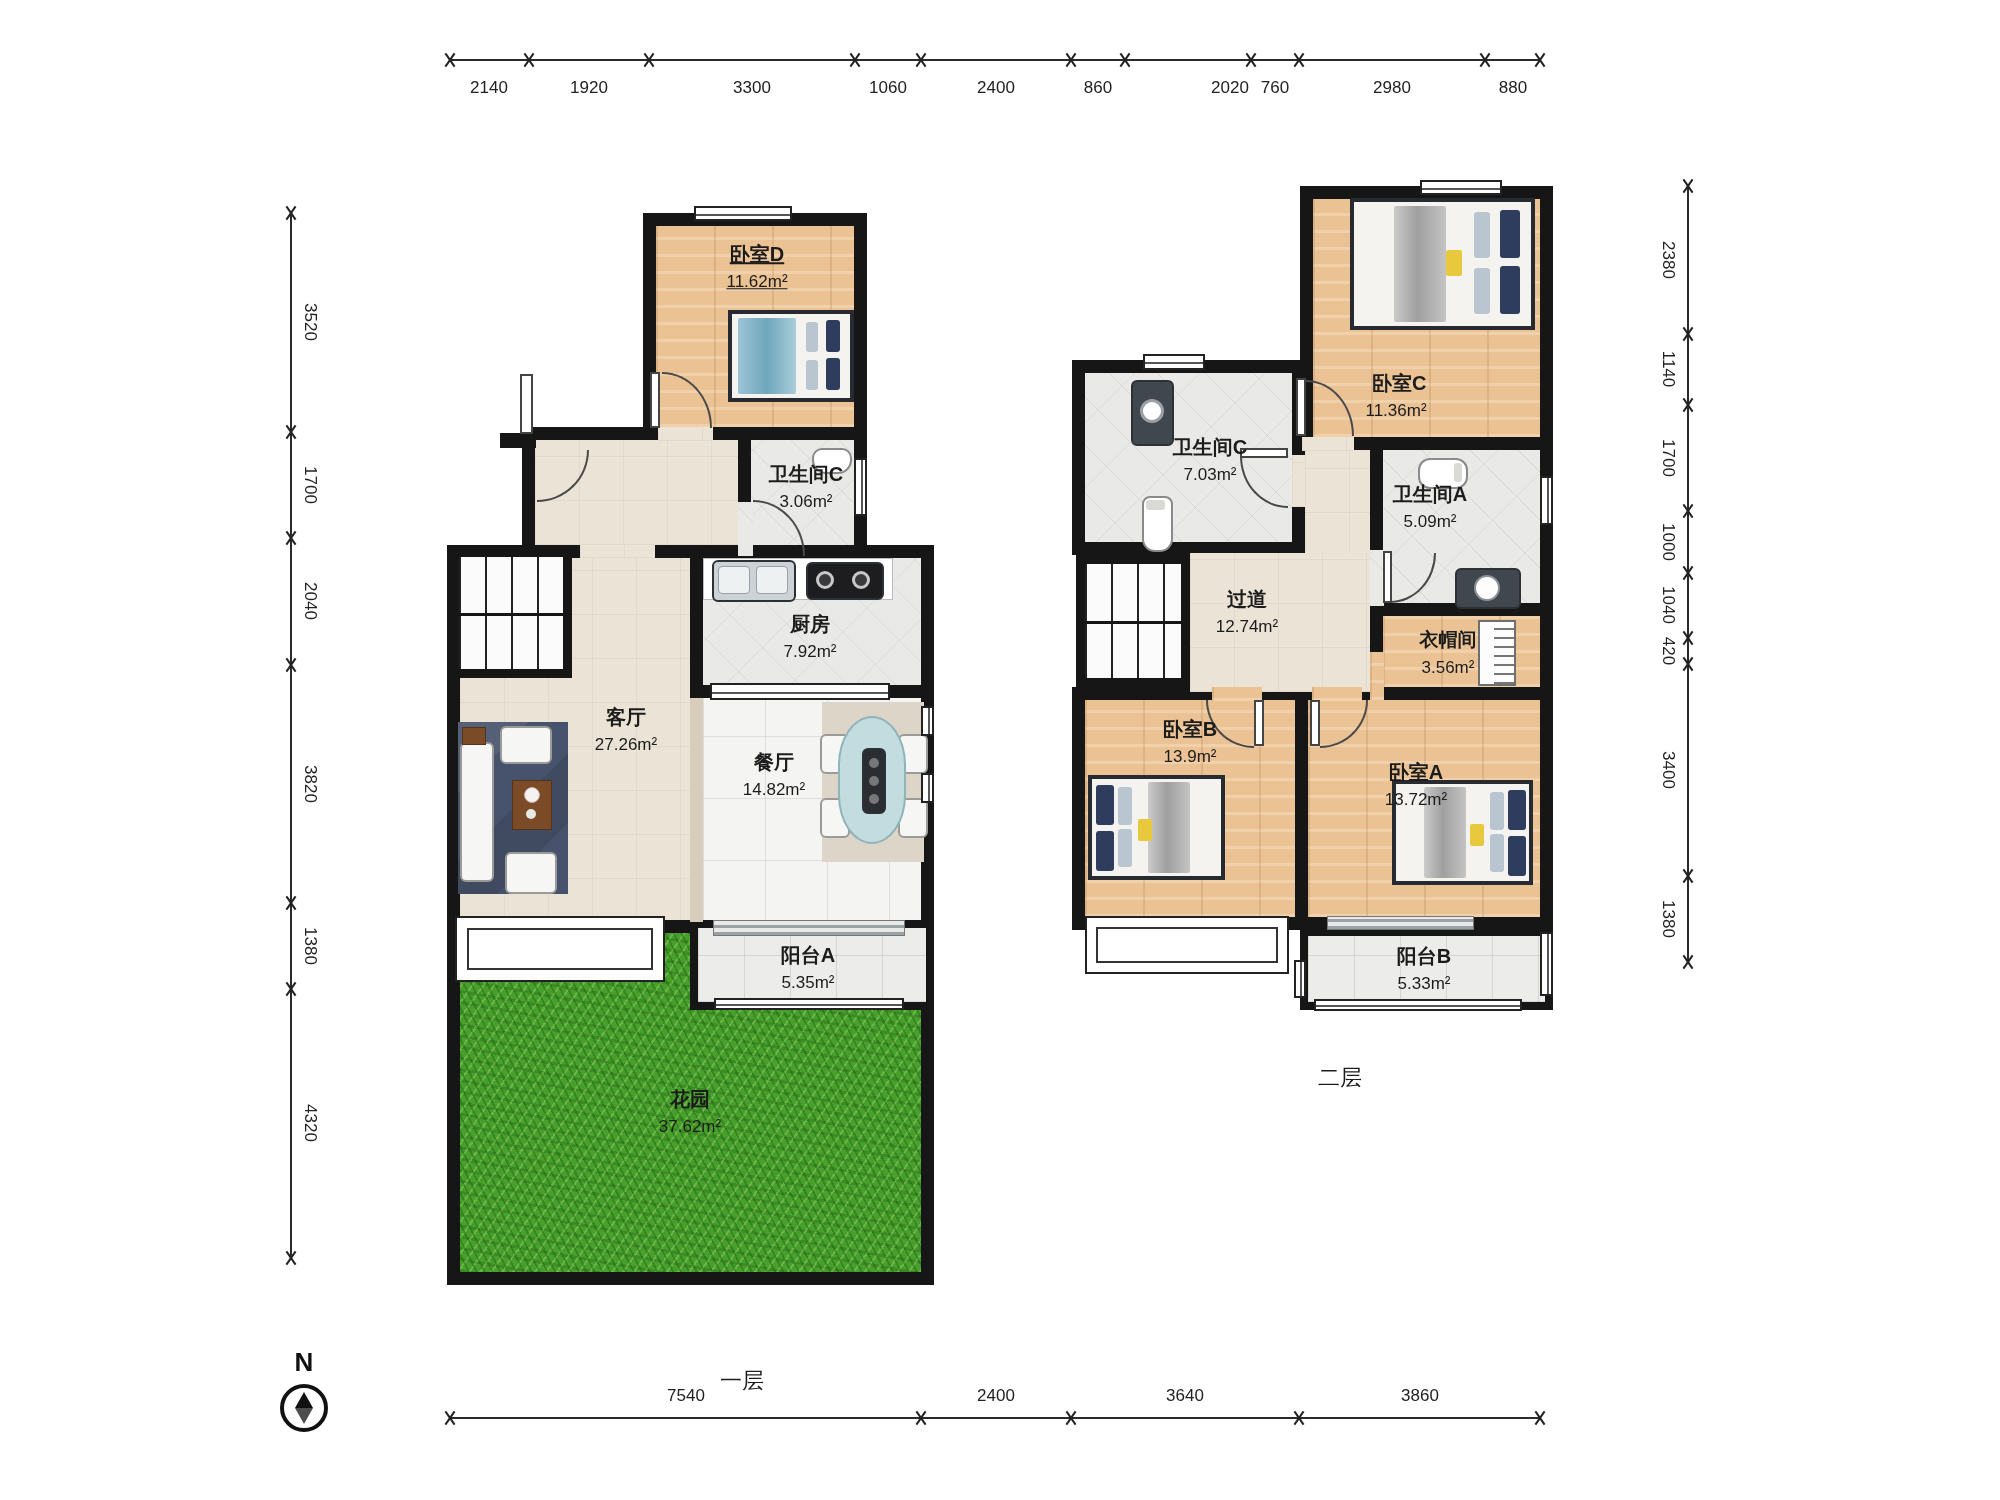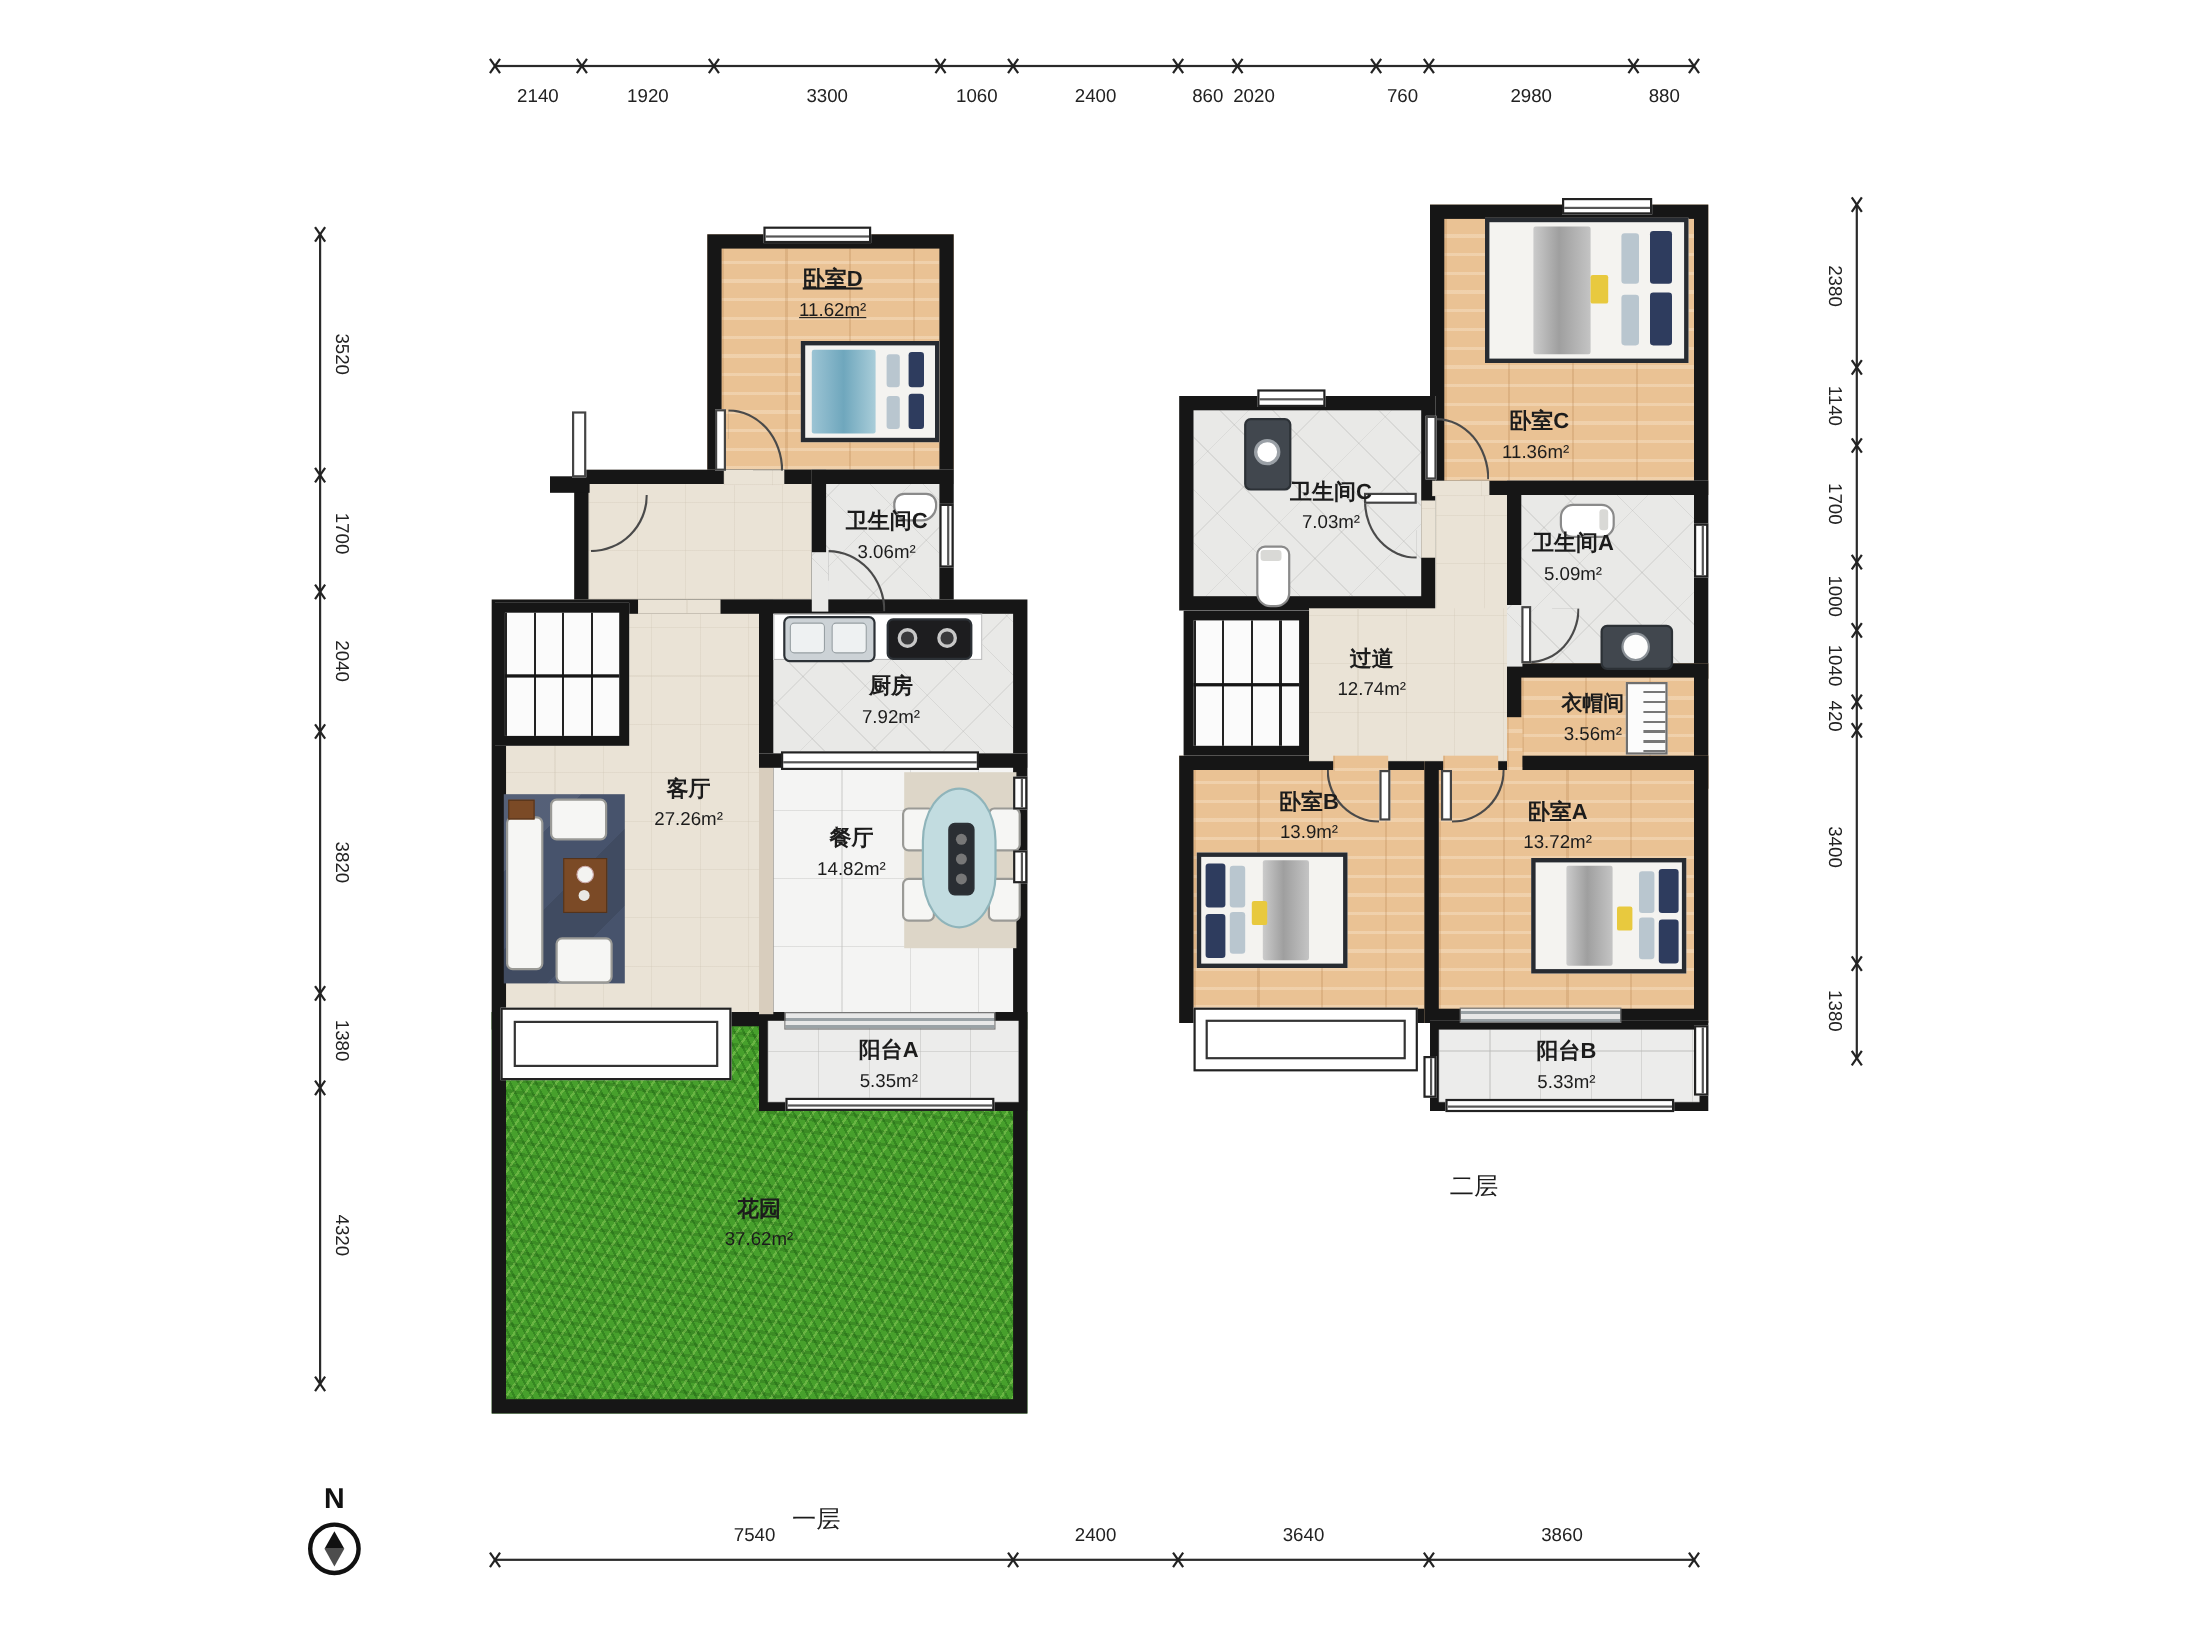--- a/index.html
+++ b/index.html
@@ -284,21 +284,21 @@
     <span class="area">12.74m²</span>
   </div>
   <div class="lbl" style="left:1448px;top:653px;font-size:19px;">
     <span>衣帽间</span>
     <span class="area">3.56m²</span>
   </div>
   <div class="lbl" style="left:1190px;top:742px;">
     <span>卧室B</span>
     <span class="area">13.9m²</span>
   </div>
-  <div class="lbl" style="left:1416px;top:751px;">
+  <div class="lbl" style="left:1416px;top:785px;">
     <span>卧室A</span>
     <span class="area">13.72m²</span>
   </div>
   <div class="lbl" style="left:1424px;top:969px;">
     <span>阳台B</span>
     <span class="area">5.33m²</span>
   </div>
 
   <div class="dimline" style="left:450px;top:59px;width:1090px;height:2px;"></div>
   <span class="tk" style="left:450px;top:60px;"></span>
@@ -311,21 +311,21 @@
     <span class="tk" style="left:1251px;top:60px;"></span>
   <span class="tk" style="left:1299px;top:60px;"></span>
     <span class="tk" style="left:1485px;top:60px;"></span>
   <span class="tk" style="left:1540px;top:60px;"></span>
   <div class="dimtxt" style="left:489px;top:88px;">2140</div>
   <div class="dimtxt" style="left:589px;top:88px;">1920</div>
   <div class="dimtxt" style="left:752px;top:88px;">3300</div>
   <div class="dimtxt" style="left:888px;top:88px;">1060</div>
   <div class="dimtxt" style="left:996px;top:88px;">2400</div>
   <div class="dimtxt" style="left:1098px;top:88px;">860</div>
-  <div class="dimtxt" style="left:1140px;top:88px;text-align:center;">2020</div>
+  <div class="dimtxt" style="left:1230px;top:88px;text-align:center;">2020</div>
   <div class="dimtxt" style="left:1275px;top:88px;">760</div>
   <div class="dimtxt" style="left:1392px;top:88px;">2980</div>
   <div class="dimtxt" style="left:1513px;top:88px;">880</div>
 
   <div class="dimline" style="left:450px;top:1417px;width:1090px;height:2px;"></div>
   <span class="tk" style="left:450px;top:1418px;"></span>
     <span class="tk" style="left:921px;top:1418px;"></span>
   <span class="tk" style="left:1071px;top:1418px;"></span>
     <span class="tk" style="left:1299px;top:1418px;"></span>
   <span class="tk" style="left:1540px;top:1418px;"></span>

